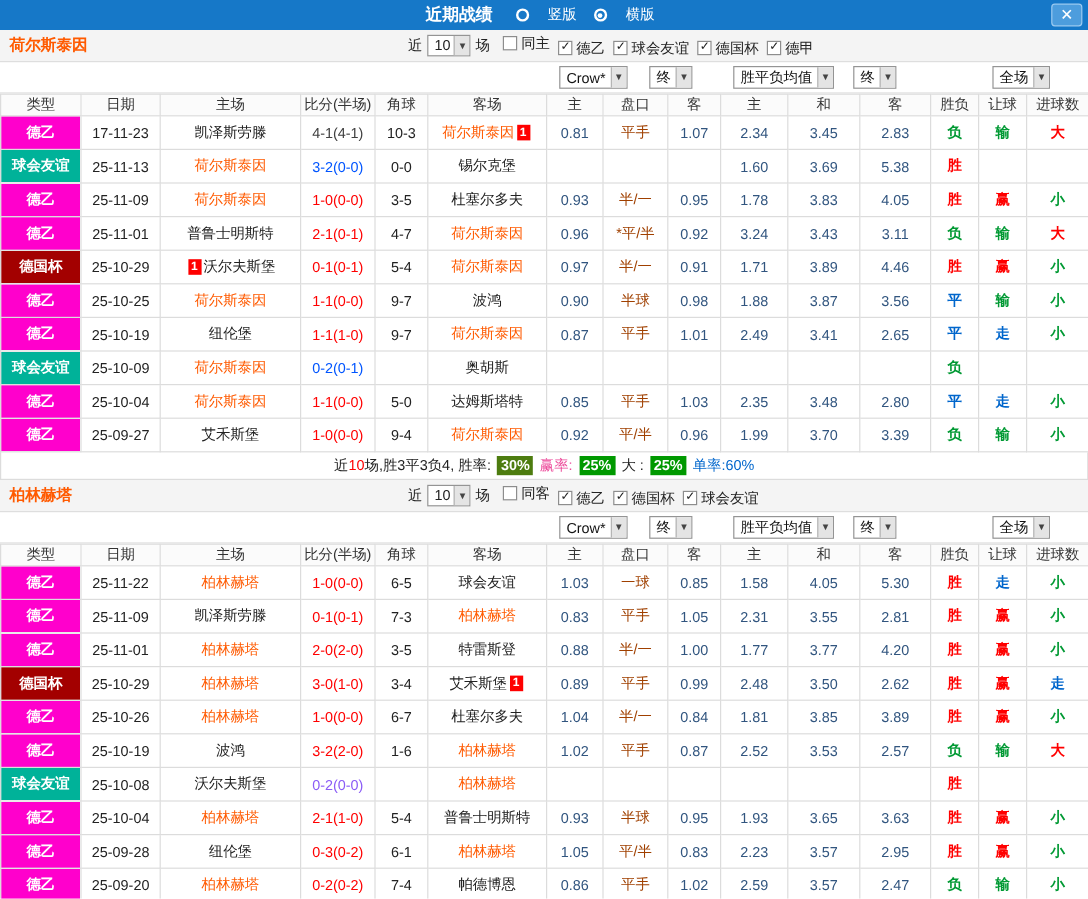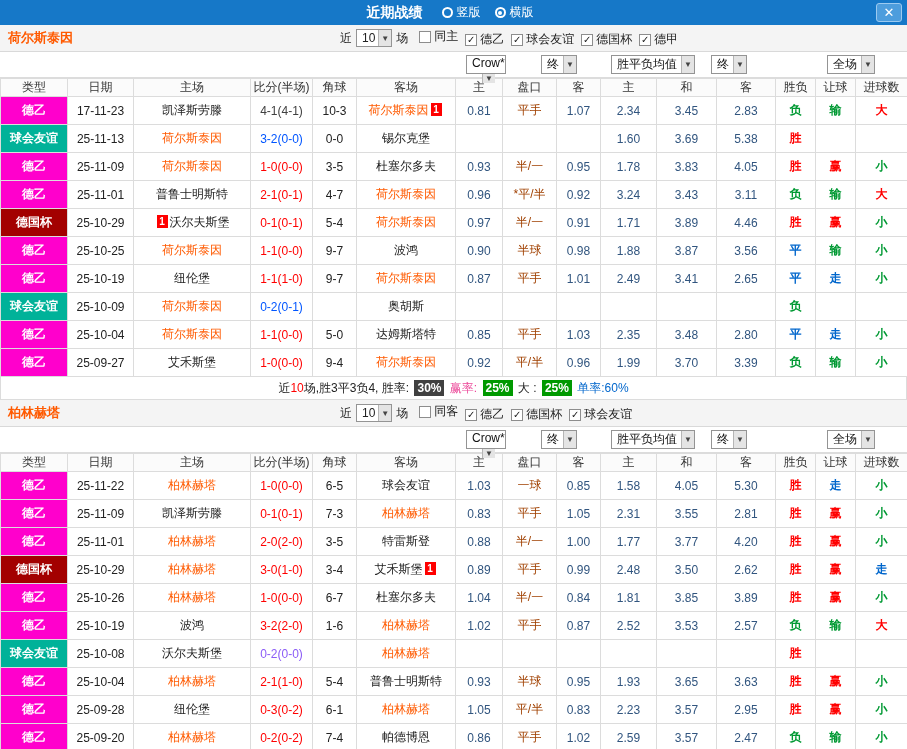--- a/index.html
+++ b/index.html
@@ -4,21 +4,21 @@
 <style>
   * { box-sizing: border-box; }
   html,body { margin:0; padding:0; background:#fff; }
   .app { width:907px; height:749px; overflow:hidden; position:relative;
          font-family:"Liberation Sans","DejaVu Sans",sans-serif; font-size:12px; background:#fff; }
 
   
   .titlebar { height:25px; background:#1678c8; color:#fff; display:flex;
               align-items:center; justify-content:center; position:relative; }
   .titlebar .title { font-weight:bold; font-size:14px; margin-right:12px; }
-  .radio-wrap { display:inline-flex; align-items:center; gap:4px; margin:0 7px; cursor:pointer; }
+  .radio-wrap { display:inline-flex; align-items:center; gap:16px; margin:0 7px; cursor:pointer; }
   .rb { width:11px; height:11px; border:2px solid #fff; border-radius:50%; position:relative; background:transparent; }
   .rb.on::after { content:""; position:absolute; left:1.5px; top:1.5px; width:4px; height:4px; border-radius:50%; background:#fff; }
   .close-btn { position:absolute; right:5px; top:3px; width:26px; height:19px; background:#4d9ddd;
                border:1px solid #9ccaf0; border-radius:3px; color:#fff; font-weight:bold;
                text-align:center; line-height:17px; font-size:13px; cursor:pointer; }
 
   
   .sec-head { height:27px; background:#f4f4f4; border-bottom:1px solid #d9d9d9;
               position:relative; display:flex; align-items:center; }
   .team-name { color:#ff5a00; font-weight:bold; font-size:13px; padding-left:8px; }
@@ -28,21 +28,21 @@
   .caret { font-size:8px; color:#444; background:#e4e4e4; border-left:1px solid #b5b5b5;
            height:100%; display:inline-flex; align-items:center; padding:0 2px; }
   .cb-wrap { display:inline-flex; align-items:center; gap:3px; margin-left:7px; cursor:pointer; }
   .cb { width:12px; height:12px; border:1px solid #8d8d8d; background:#fff; display:inline-flex;
         align-items:center; justify-content:center; font-size:10px; font-weight:bold; color:#222; line-height:12px; }
 
   
   .dd-row { position:relative; height:26px; background:#fff; border-bottom:1px solid #dcdcdc; }
   .sel { position:absolute; top:3px; height:19px; border:1px solid #949494; background:#fff;
          display:inline-flex; align-items:center; gap:4px; padding-left:5px; cursor:pointer; color:#111; }
-  .p1 { left:466px;flex-direction:column; } .p2 { left:541px; } .p3 { left:611px; } .p4 { left:711px; } .p5 { left:827px; }
+  .p1 { left:466px; } .p2 { left:541px; } .p3 { left:611px; } .p4 { left:711px; } .p5 { left:827px; }
 
   
   table { border-collapse:collapse; table-layout:fixed; width:907px; }
   th,td { border:1px solid #dcdcdc; text-align:center; padding:0; overflow:hidden; white-space:nowrap; }
   thead th { height:15px; background:#fbfbfb; font-weight:normal; font-size:12px; color:#333; }
   tbody td { height:28px; font-size:12px; color:#222; }
   .t-cell { color:#fff; font-weight:bold; }
   .focus { color:#ff5a00; }
   .num { color:#31557f; }
   .line { color:#a04000; }
@@ -331,21 +331,21 @@
             <td class="res" style="color: rgb(0, 153, 51);">负</td>
             <td class="res" style="color: rgb(0, 153, 51);">输</td>
             <td class="res" style="color: rgb(0, 153, 51);">小</td>
           </tr>
         </tbody>
     </table>
     <div class="summary">
         <span style="color: rgb(34, 34, 34);">近</span>
         <span style="color: rgb(255, 0, 0);">10</span>
         <span style="color: rgb(34, 34, 34);">场,胜3平3负4, 胜率: </span>
-        <span class="badge-rate" style="background: #404040;">30%</span>
+        <span class="badge-rate" style="background: #4d7c0f;">30%</span>
         <span style="color: #ec4899;"> 赢率: </span>
         <span class="badge-rate" style="background: rgb(0, 153, 0);">25%</span>
         <span style="color: rgb(34, 34, 34);"> 大 : </span>
         <span class="badge-rate" style="background: rgb(0, 153, 0);">25%</span>
         <span style="color: rgb(0, 102, 204);"> 单率:60%</span>
       </div>
   </div>
 
   <div>
     <div class="sec-head">

